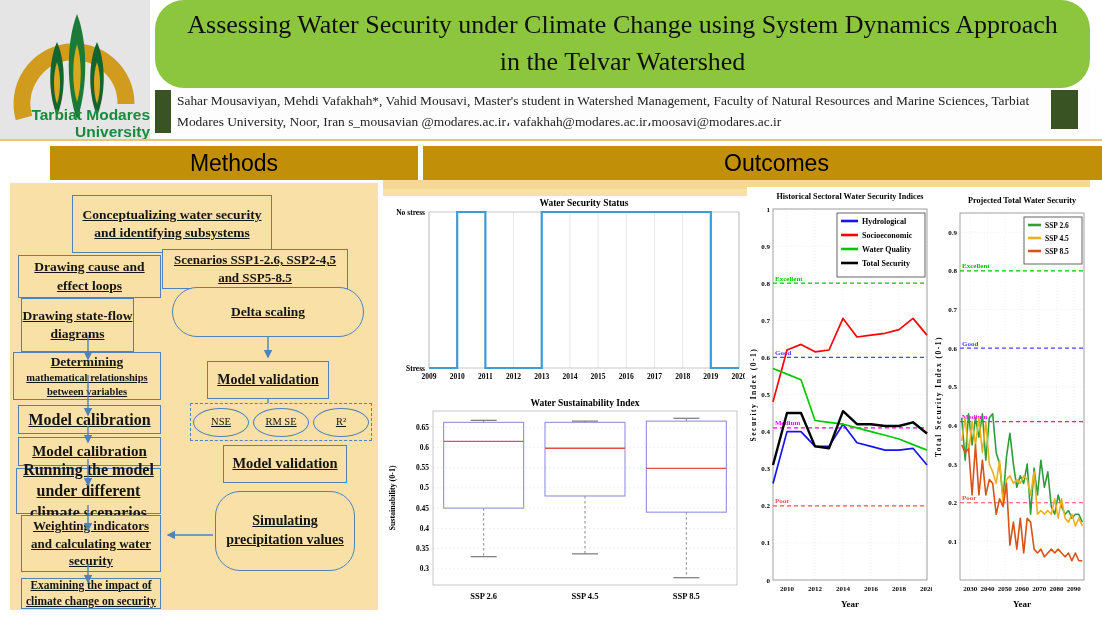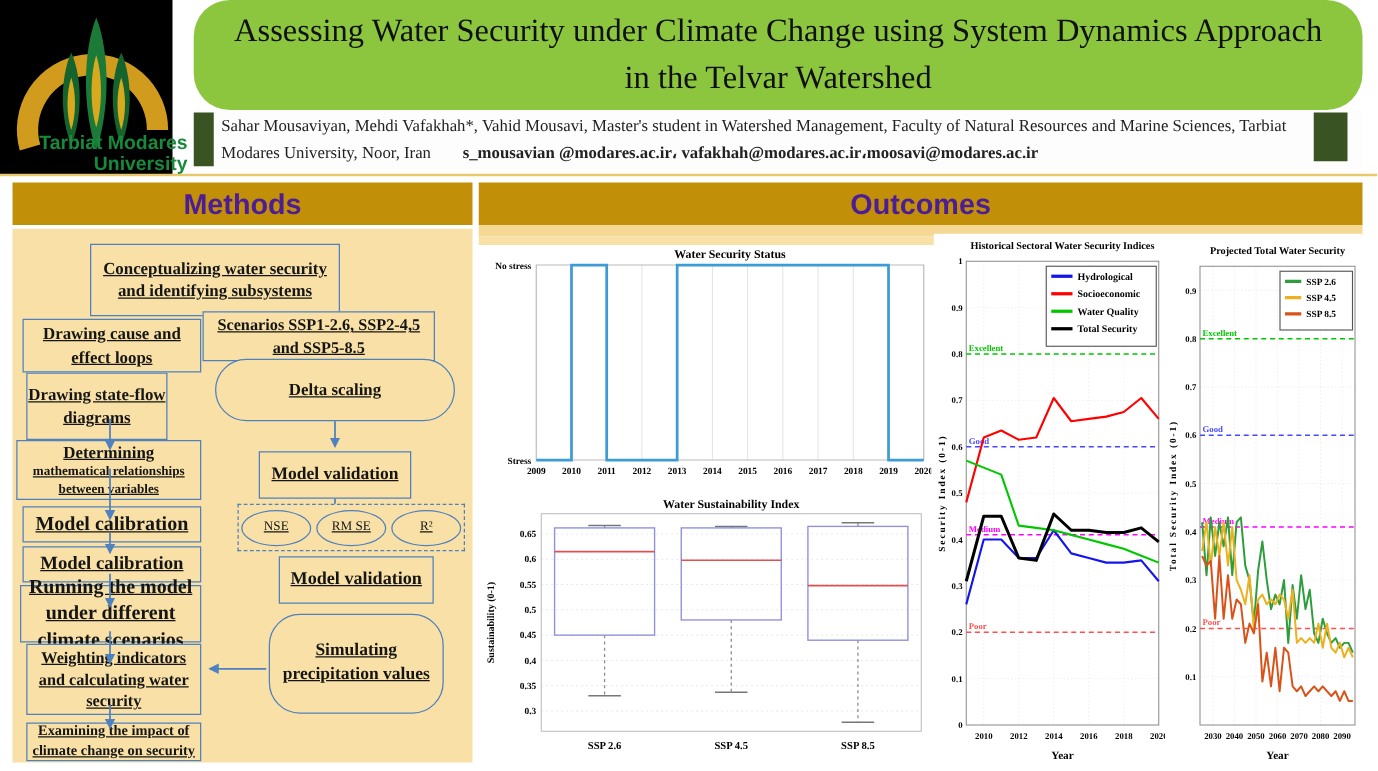--- a/index.html
+++ b/index.html
@@ -1,32 +1,32 @@
 <!DOCTYPE html>
 <html><head>
 <meta charset="utf-8">
 <style>
   html,body{margin:0;padding:0;background:#fff;}
   .poster{position:relative;width:1102px;height:617px;background:#ffffff;overflow:hidden;
           font-family:"Liberation Serif",serif;color:#111;}
   
-  .logo-area{position:absolute;left:0;top:0;width:138px;height:140px;background:#000000;}
+  .logo-area{position:absolute;left:0;top:0;width:150px;height:140px;background:#e5e5e5;}
   .title-bar{position:absolute;left:155px;top:0;width:935px;height:88px;background:#8CC63F;
              display:flex;align-items:center;justify-content:center;border-radius:29px;}
   .title-text{font-size:26px;line-height:1.42;text-align:center;max-width:880px;color:#101010;}
   .author-bar{position:absolute;left:155px;top:88px;width:935px;height:47px;background:#fdfdfd;}
   .author-accent-left{position:absolute;left:0;top:2px;width:16px;height:43px;background:#3A5323;}
   .author-accent-right{position:absolute;right:12px;top:2px;width:27px;height:39px;background:#3A5323;}
   .author-text{position:absolute;left:22px;top:3px;width:870px;font-size:13.4px;line-height:1.55;color:#222;}
-  .author-text b{font-weight:bold;margin-left:22px;}
+  .author-text b{font-weight:normal;}
   .divider-line{position:absolute;left:0;top:139px;width:1102px;height:2px;background:#E7C96B;}
   
-  .sec-header{position:absolute;top:146px;height:34px;background:#C29008;color:#4c1d95;
-              font-family:"Liberation Sans",sans-serif;font-weight:bold;font-size:23px;
-              display:flex;align-items:center;justify-content:center;}
+  .sec-header{position:absolute;top:146px;height:34px;background:#C29008;color:#000000;
+              font-family:"Liberation Sans",sans-serif;font-weight:normal;font-size:23px;
+              display:flex;align-items:center;justify-content:center;margin-left:40px;}
   #methods-header{left:10px;width:368px;}
   #outcomes-header{left:383px;width:707px;}
   .outcomes-strip{position:absolute;left:383px;top:180px;width:707px;height:9px;background:#F4D894;}
   .outcomes-strip2{position:absolute;left:383px;top:189px;width:388px;height:7px;background:#F8E0A6;}
   
   .methods-panel{position:absolute;left:10px;top:183px;width:368px;height:427px;background:#F8E0A6;}
   .fb{position:absolute;border:1.6px solid #4E81BE;background:#F8E0A6;box-sizing:border-box;
       display:flex;flex-direction:column;align-items:center;justify-content:center;text-align:center;
       font-weight:bold;color:#151515;line-height:1.35;text-decoration:underline;}
   .rounded{border-radius:25px;}

